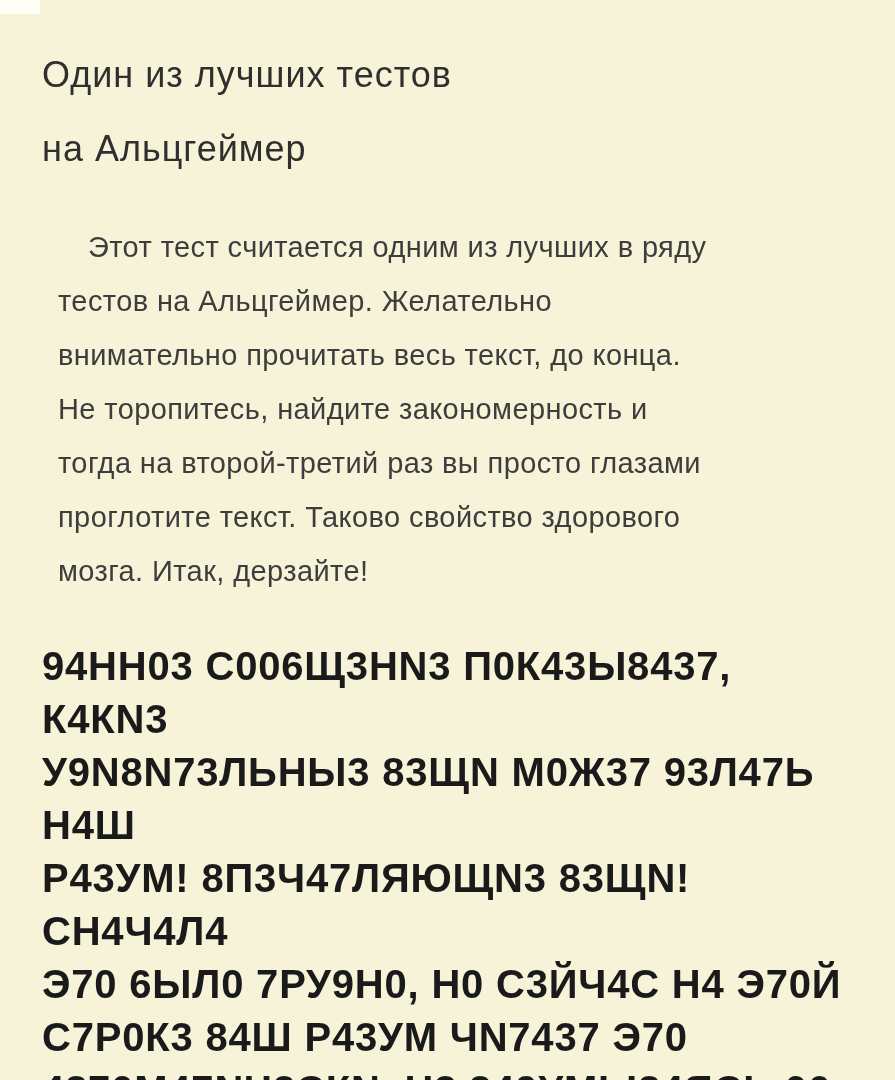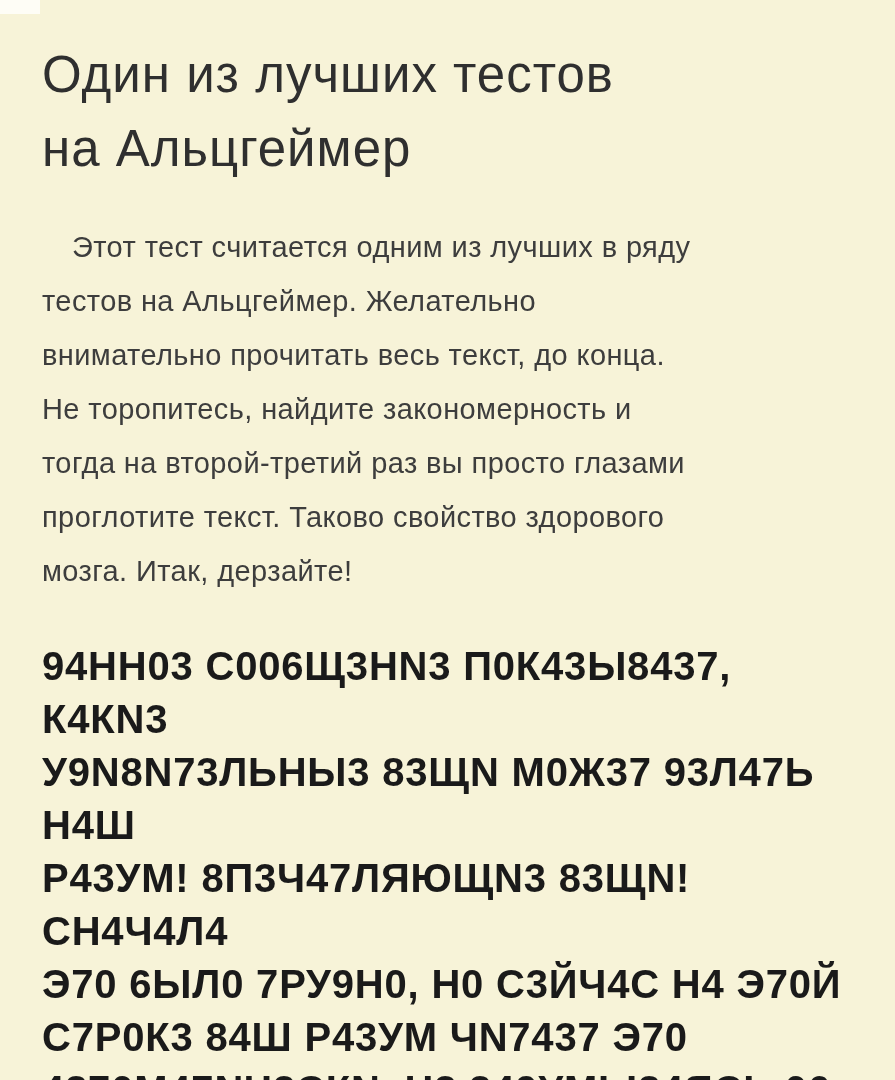--- a/index.html
+++ b/index.html
@@ -24,29 +24,29 @@
   .artifact-top-left {
     position: absolute;
     top: 0;
     left: 0;
     width: 40px;
     height: 14px;
     background: #fefdf6;
   }
   .title {
     margin: 0 0 34px 0;
-    font-size: 51px;
+    font-size: 36px;
     line-height: 74px;
     font-weight: 400;
     letter-spacing: 1px;
     white-space: pre-line;
     color: #2f2f2f;
   }
   .intro {
-    margin: 0 0 42px 0;
+    margin: 0 0 42px 16px;
     font-size: 29px;
     line-height: 54px;
     font-weight: 400;
     letter-spacing: 0.4px;
     white-space: pre-line;
     text-indent: 30px; 
     color: #3d3d3d;
   }
   .test-text {
     margin: 0;

